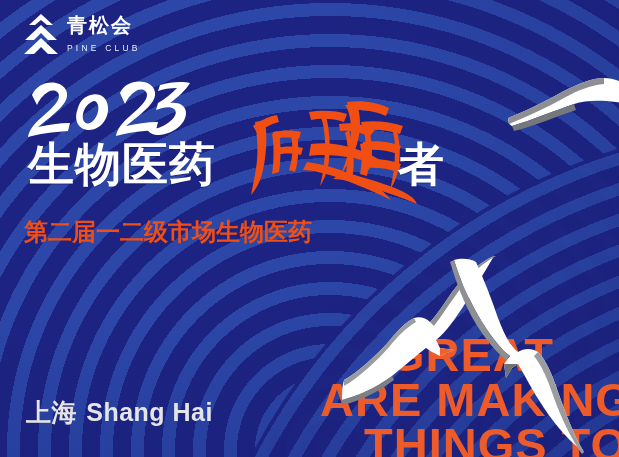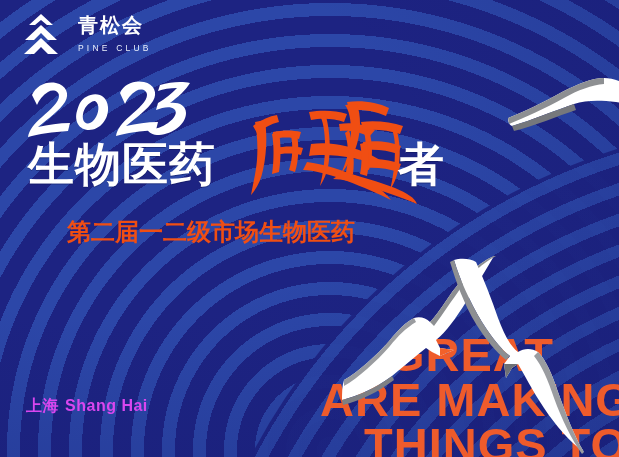--- a/index.html
+++ b/index.html
@@ -59,21 +59,21 @@
   .bgtext .l3{display:block;margin-left:14px;}
 
   
   .gull{position:absolute;}
   .gull svg{display:block;overflow:visible;}
   .gull-a{left:336px;top:252px;width:180px;height:170px;}
   .gull-b{left:432px;top:256px;width:205px;height:200px;}
   .gull-c{left:506px;top:0px;width:150px;height:130px;}
 
   
-  .logo{position:absolute;left:22px;top:12px;display:flex;align-items:center;gap:18px;}
+  .logo{position:absolute;left:22px;top:12px;display:flex;align-items:center;gap:7px;}
   .logo-mark{width:38px;height:44px;}
   .logo-txt{display:flex;flex-direction:column;justify-content:center;}
   .logo-cn{
     color:#ffffff;font-size:20px;font-weight:bold;letter-spacing:2px;
     line-height:21px;
     font-family:"DejaVu Sans", sans-serif;
   }
   .logo-en{
     color:#e9eefb;font-size:8.5px;letter-spacing:3.2px;
     margin-top:8px;line-height:9px;
@@ -116,29 +116,28 @@
 
   
   .subtitle{
     position:absolute;left:24px;top:216px;
     color:#f04e13;
     font-size:24px;
     font-weight:bold;
     line-height:33px;
     letter-spacing:0px;
     font-family:"DejaVu Sans", sans-serif;
-    margin-left:43px;
   }
   .subtitle span{display:block;white-space:nowrap;}
 
   
   .city{
     position:absolute;left:26px;top:396px;
-    color:#d946ef;
-    font-size:16px;
+    color:#e5e5e5;
+    font-size:25px;
     font-weight:bold;
     letter-spacing:.5px;
     font-family:"DejaVu Sans", sans-serif;
     white-space:nowrap;
   }
   .city .en{font-family:"Liberation Sans", sans-serif;letter-spacing:.5px;}
 </style>
 </head>
 <body>
 

